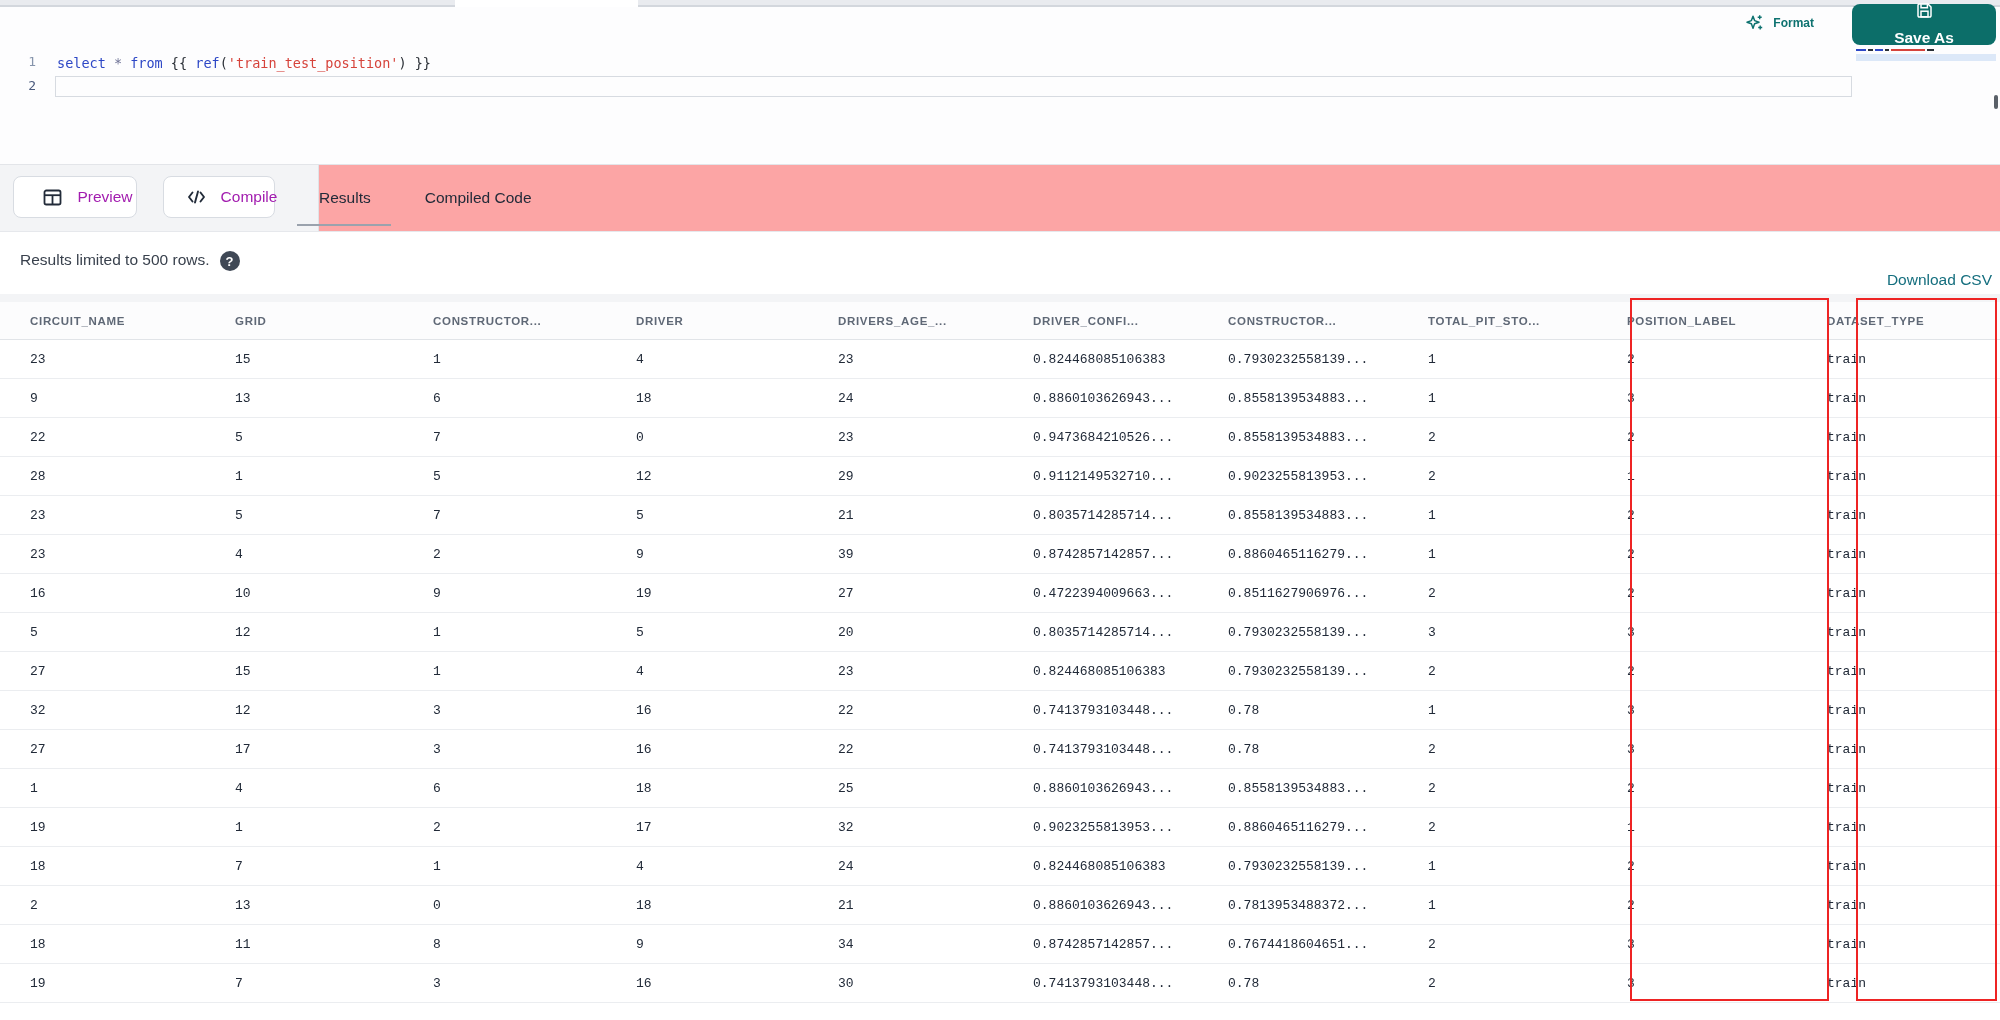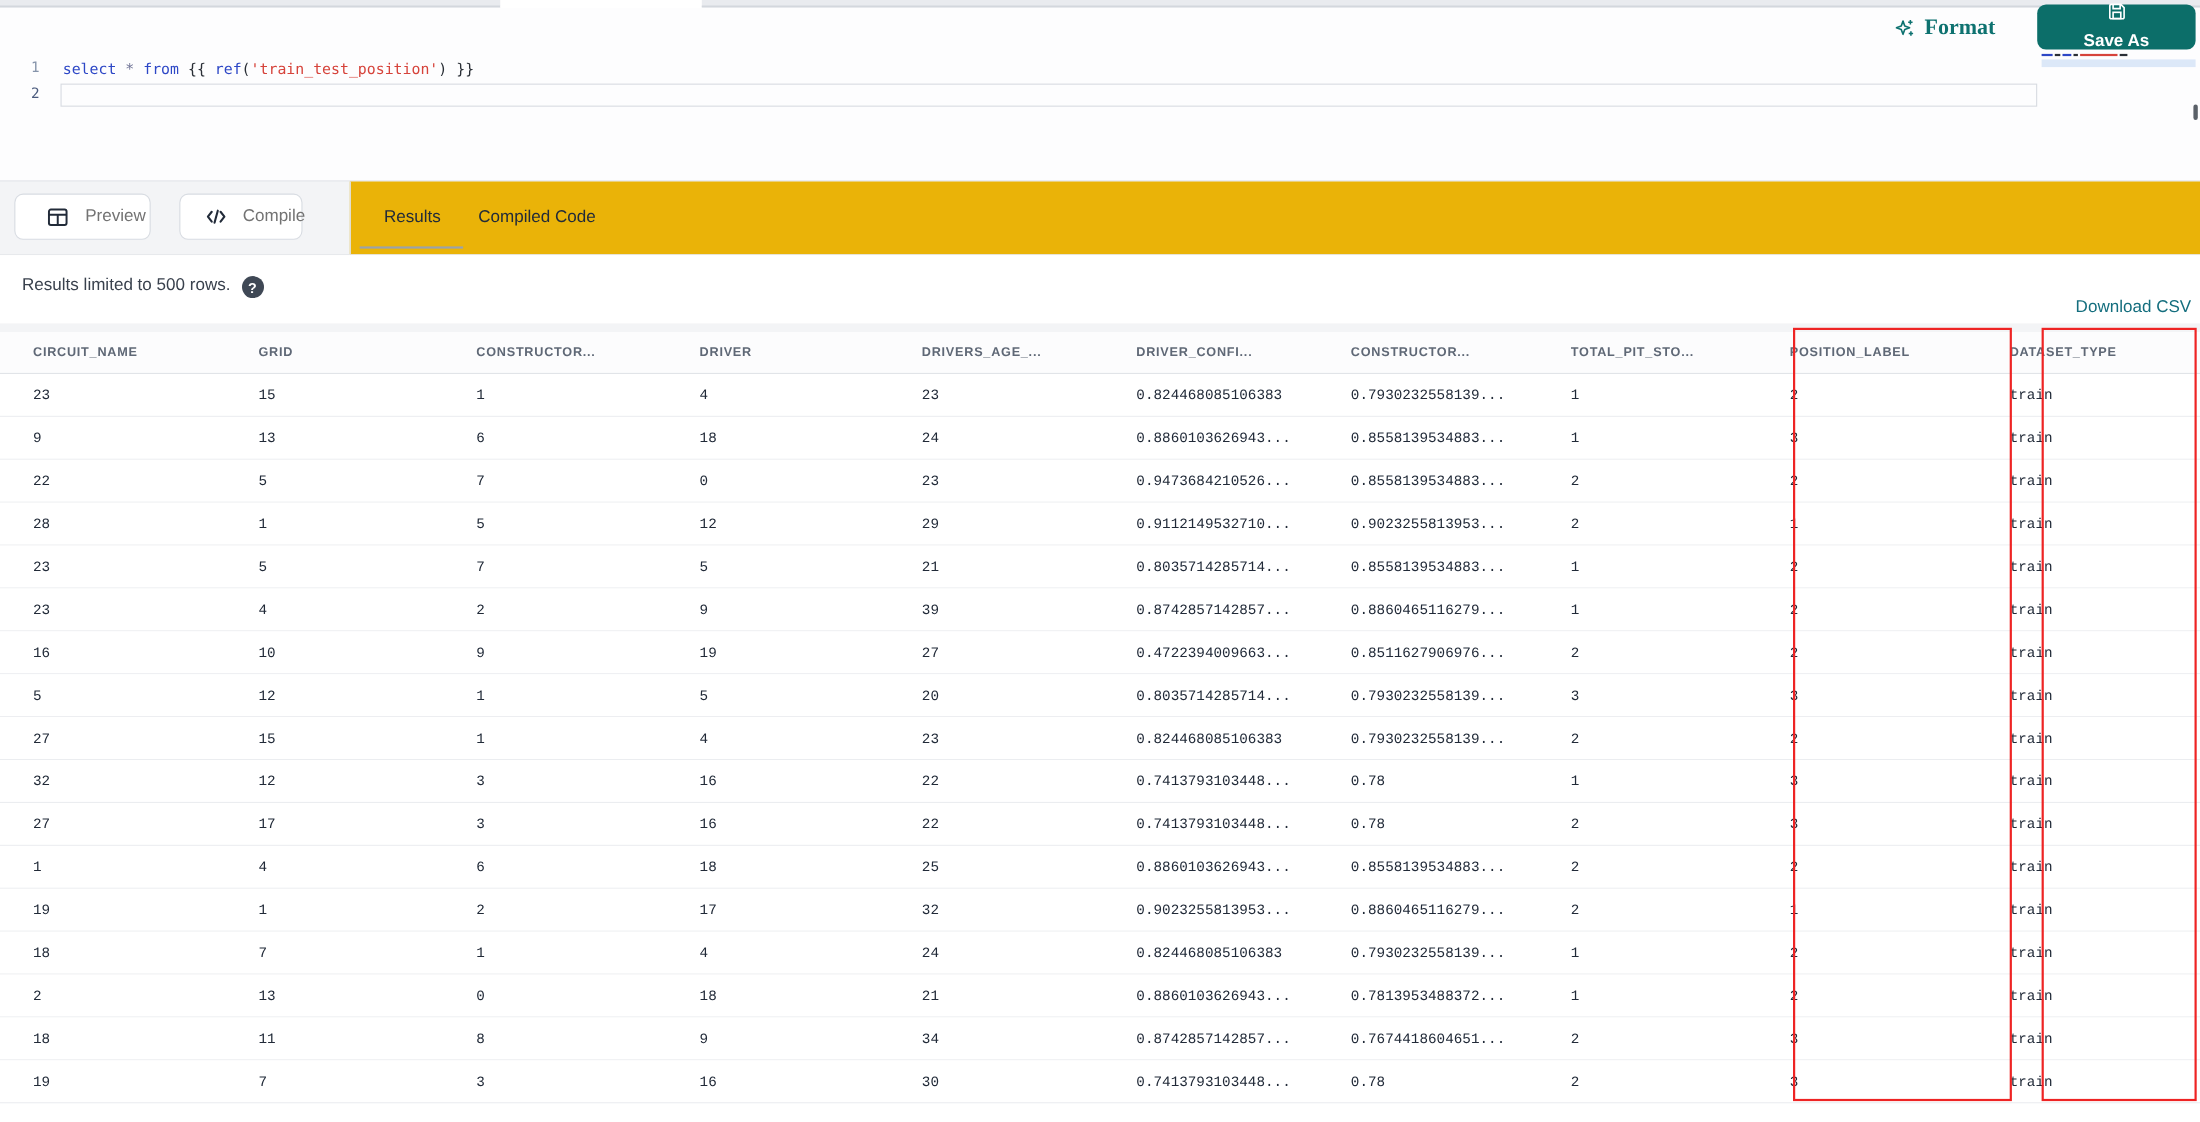--- a/index.html
+++ b/index.html
@@ -26,33 +26,33 @@
   .tk-operator{color:var(--code-operator,#6f7396);}
   .active-line{position:absolute;left:55px;top:69px;width:1797px;height:21px;box-sizing:border-box;border:1px solid #d7dbe1;background:#fdfdfe;}
   .minimap{position:absolute;left:1856px;top:41px;width:140px;}
   .mini-line{display:flex;align-items:center;height:3px;}
   .mini-seg{display:inline-block;height:2px;margin-right:2px;}
   .mini-viewport{margin-top:3px;height:7px;background:#dce8f8;}
   .scroll-thumb{position:absolute;right:2px;top:88px;width:4px;height:14px;background:#5a6068;border-radius:2px;}
 
   
   .format-btn{position:absolute;top:14px;right:186px;display:flex;align-items:center;gap:9px;
-    color:var(--teal-text,#0e7270);font-size:20px;font-weight:600;cursor:pointer;z-index:6;font-family:Liberation Serif, serif;}
+    color:var(--teal-text,#0e7270);font-size:12px;font-weight:600;cursor:pointer;z-index:6;}
   .saveas-btn{position:absolute;top:4px;right:4px;width:144px;height:41px;background:var(--accent-teal,#0c6e69);
     border-radius:8px;display:flex;align-items:center;justify-content:center;gap:10px;color:#ffffff;
     font-size:15.5px;font-weight:700;cursor:pointer;z-index:6;border:none;flex-direction:column;}
 
   
   .toolbar{height:68px;background:#f3f4f6;border-top:1px solid #e3e5e9;border-bottom:1px solid #e6e8ec;position:relative;box-sizing:border-box;}
   .tool-btn{position:absolute;top:11px;height:42px;background:#ffffff;border:1px solid #d8dce2;border-radius:8px;
-    display:flex;align-items:center;justify-content:center;gap:15px;font-size:15.5px;color:#737373;cursor:pointer;box-sizing:border-box;padding-left:26px;}
+    display:flex;align-items:center;justify-content:center;gap:15px;font-size:15.5px;color:#a21caf;cursor:pointer;box-sizing:border-box;padding-left:26px;}
   .tool-btn.preview{left:13px;width:124px;}
   .tool-btn.compile{left:163px;width:112px;}
-  .tabs-region{position:absolute;left:318px;right:0;top:0;bottom:0;background:#eab308;border-left:1px solid #e0e3e7;
-    display:flex;align-items:center;padding-left:30px;gap:34px;}
+  .tabs-region{position:absolute;left:318px;right:0;top:0;bottom:0;background:#fca5a5;border-left:1px solid #e0e3e7;
+    display:flex;align-items:center;gap:54px;}
   .tab{position:relative;font-size:15.5px;color:#222b39;cursor:pointer;padding:6px 0;}
   .tab .underline{position:absolute;left:-22px;right:-20px;bottom:-13px;height:2px;background:#9aa2ad;}
 
   
   .results-bar{height:62px;background:#ffffff;position:relative;}
   .limit-note{position:absolute;left:20px;top:19px;font-size:15.5px;color:#39414d;display:flex;align-items:flex-start;gap:10px;}
   .help-icon{width:20px;height:20px;border-radius:50%;background:#3f4855;color:#ffffff;font-size:13px;font-weight:700;
     display:inline-flex;align-items:center;justify-content:center;cursor:pointer;}
   .download-link{position:absolute;right:8px;top:20px;font-size:15.5px;color:var(--download-link,#146e7e);cursor:pointer;margin-top:19px;}
 

